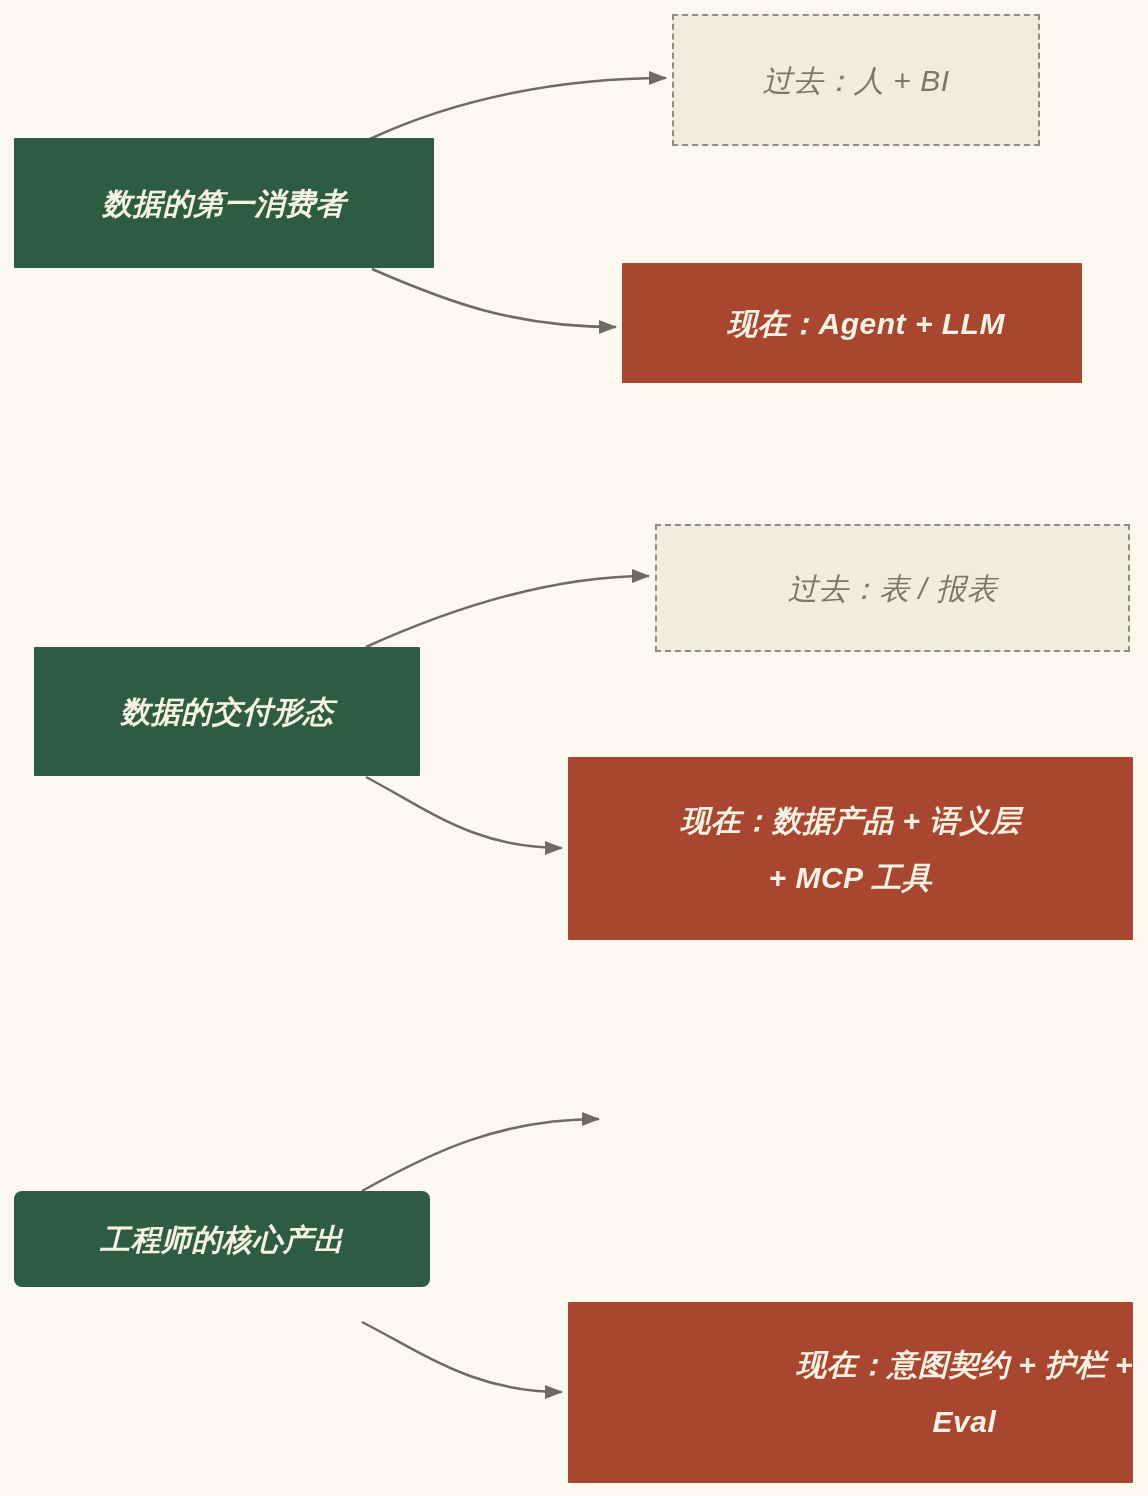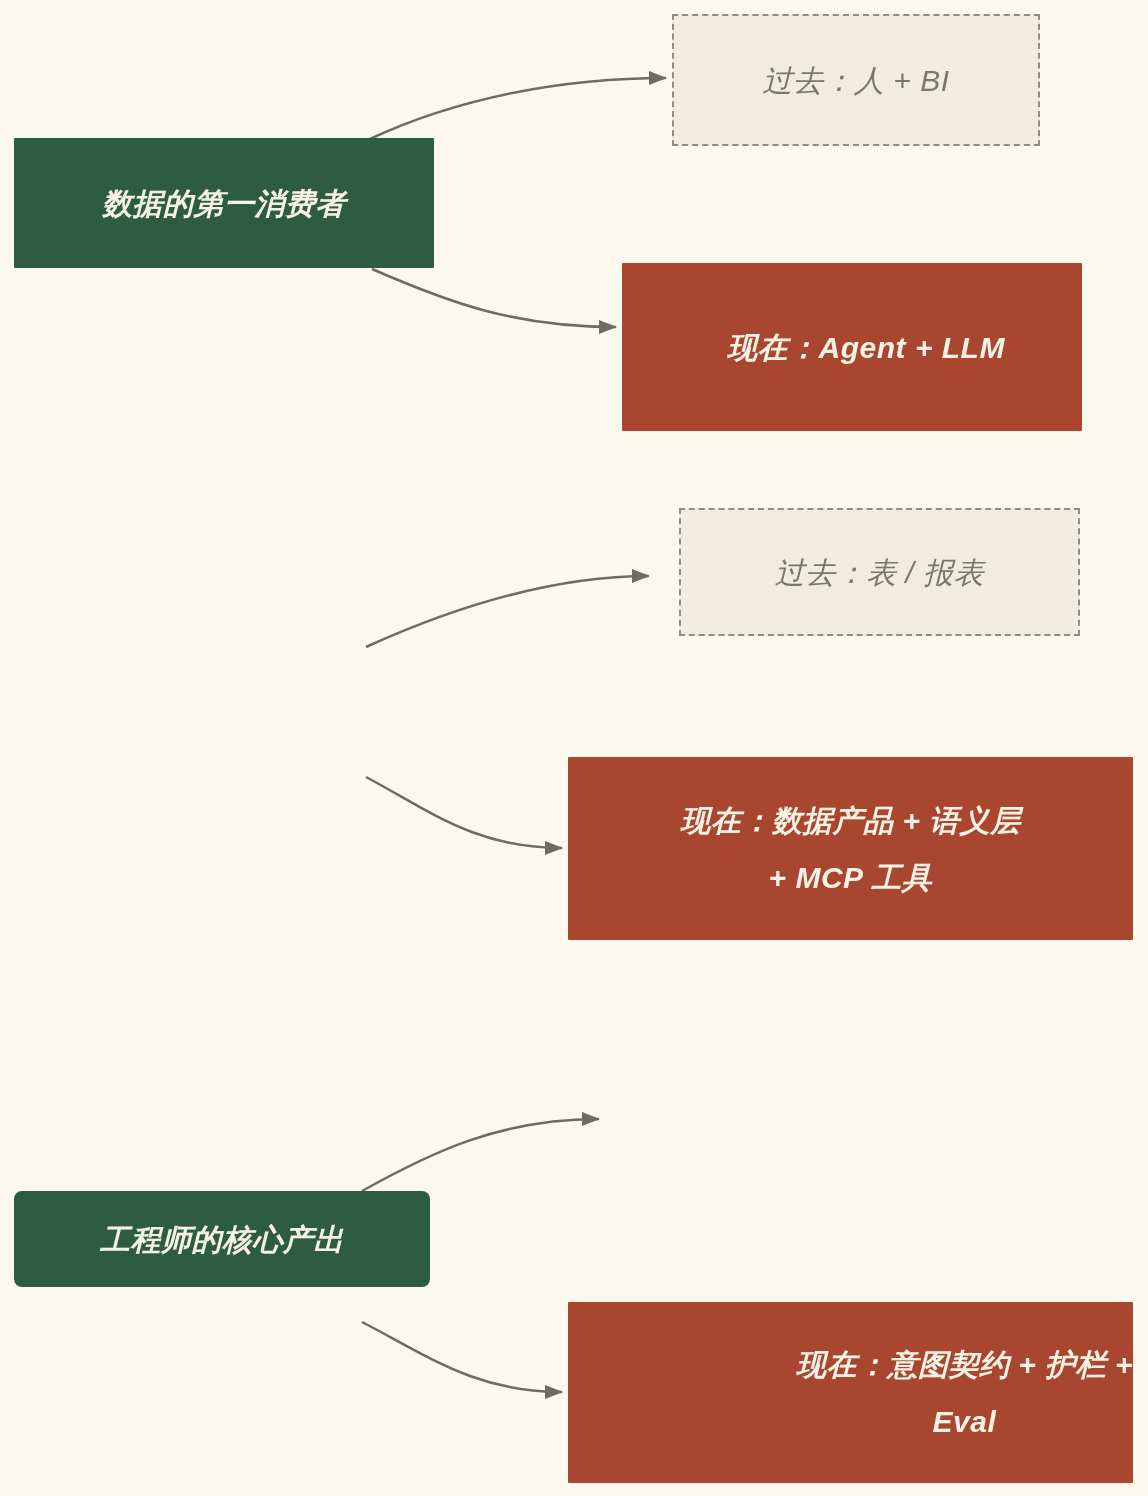--- a/index.html
+++ b/index.html
@@ -87,25 +87,28 @@
     <path class="link" d="M 362 1191 C 432 1152 500 1119 599 1119" marker-end="url(#ah)"></path>
     <path class="link" d="M 362 1322 C 426 1355 475 1392 562 1392" marker-end="url(#ah)"></path>
   </svg>
 
   <div class="node green" style="left:14px; top:138px; width:420px; height:130px;">
     <span class="label">数据的第一消费者</span>
   </div>
   <div class="node dashed" style="left:672px; top:14px; width:368px; height:132px;">
     <span class="label">过去：人 + BI</span>
   </div>
-  <div class="node red" style="left:622px; top:263px; width:460px; height:168px;padding-left:28px;">
+  <div class="node red" style="left:622px; top:263px; width:460px; height:120px;padding-left:28px;">
     <span class="label">现在：Agent + LLM</span>
   </div>
 
-  <div class="node dashed" style="left:655px; top:508px; width:401px; height:128px;margin-left:24px;">
+  <div class="node green" style="left:34px; top:647px; width:386px; height:129px;">
+    <span class="label">数据的交付形态</span>
+  </div>
+  <div class="node dashed" style="left:655px; top:524px; width:475px; height:128px;">
     <span class="label">过去：表 / 报表</span>
   </div>
   <div class="node red" style="left:568px; top:757px; width:565px; height:183px;">
     <span class="label">现在：数据产品 + 语义层
 + MCP 工具</span>
   </div>
 
   <div class="node green" style="left:14px; top:1191px; width:416px; height:96px;border-radius:8px;">
     <span class="label">工程师的核心产出</span>
   </div>

